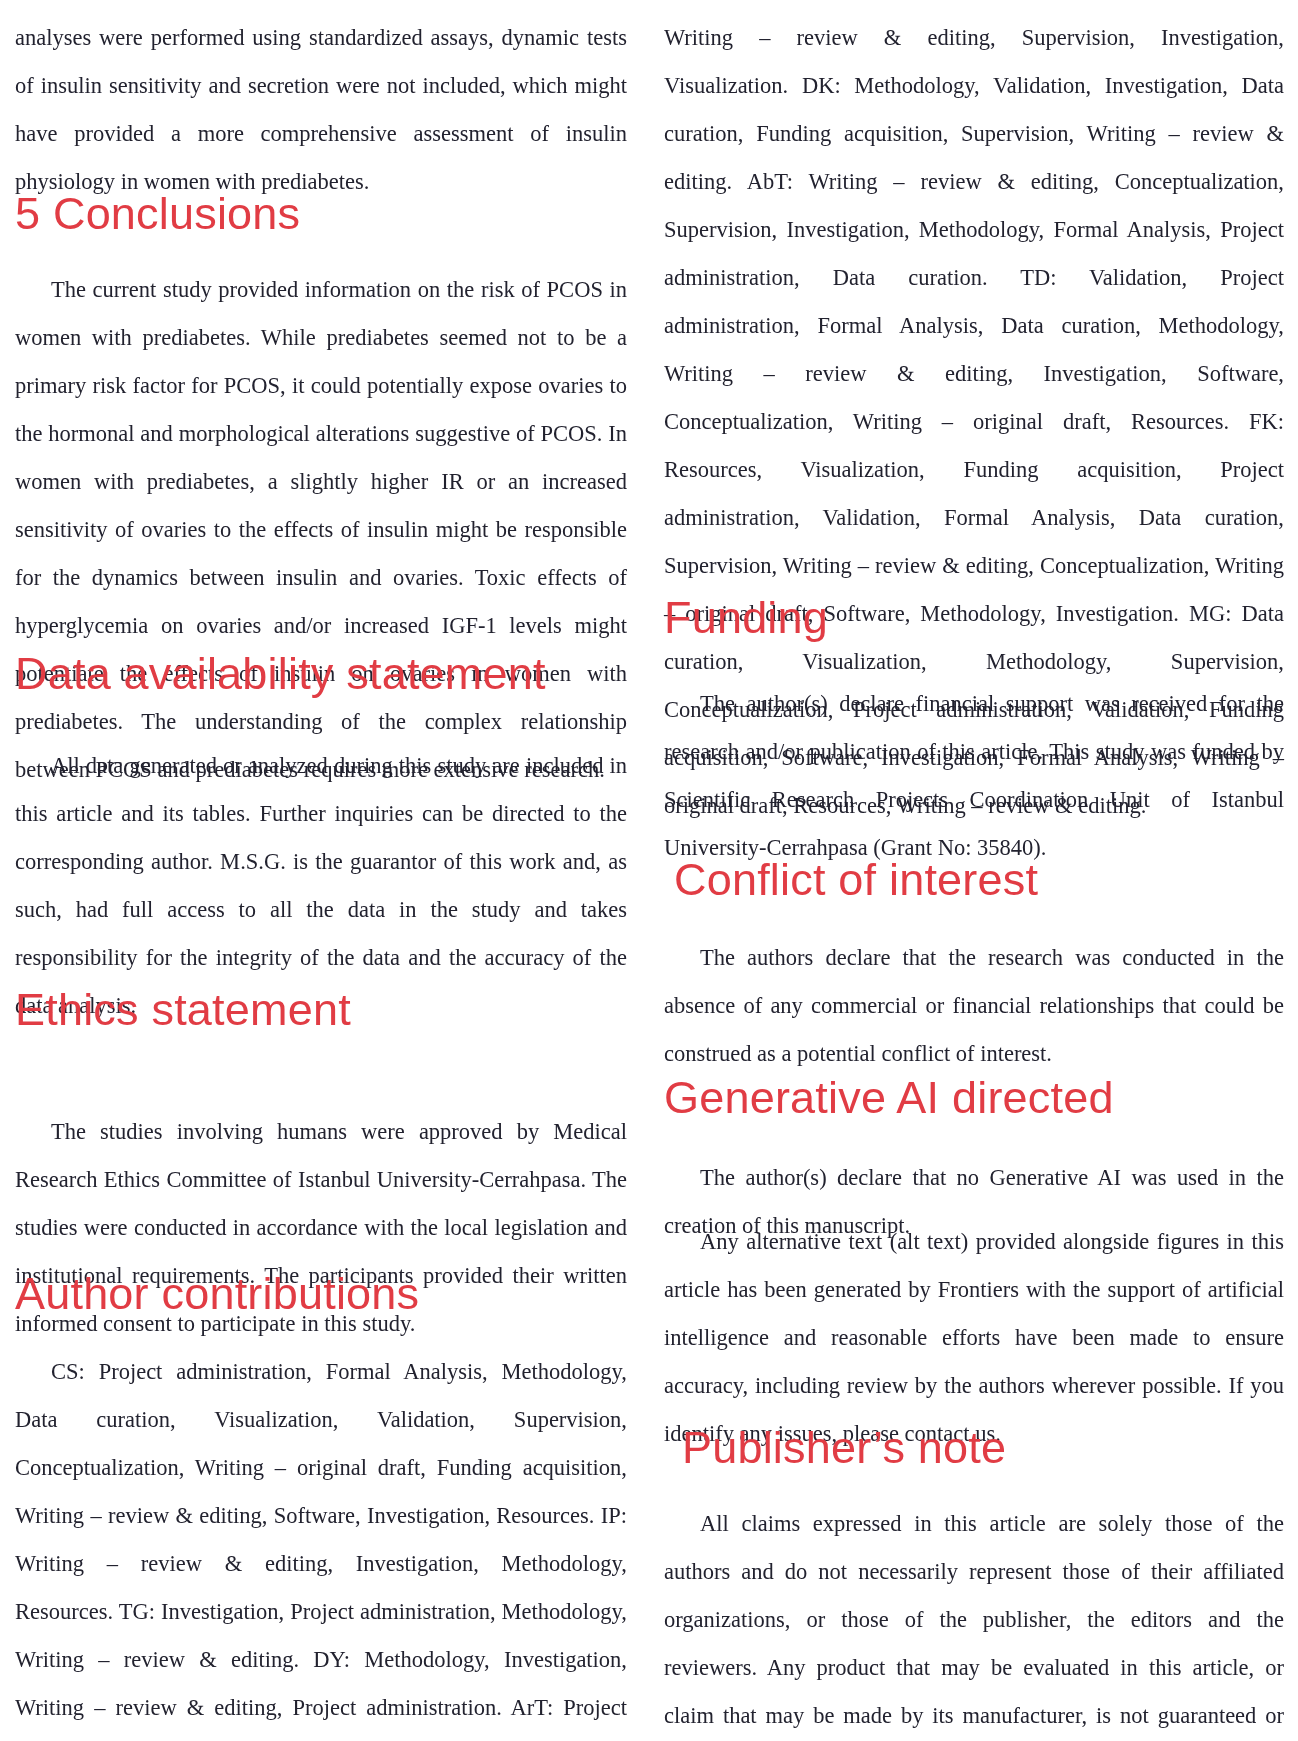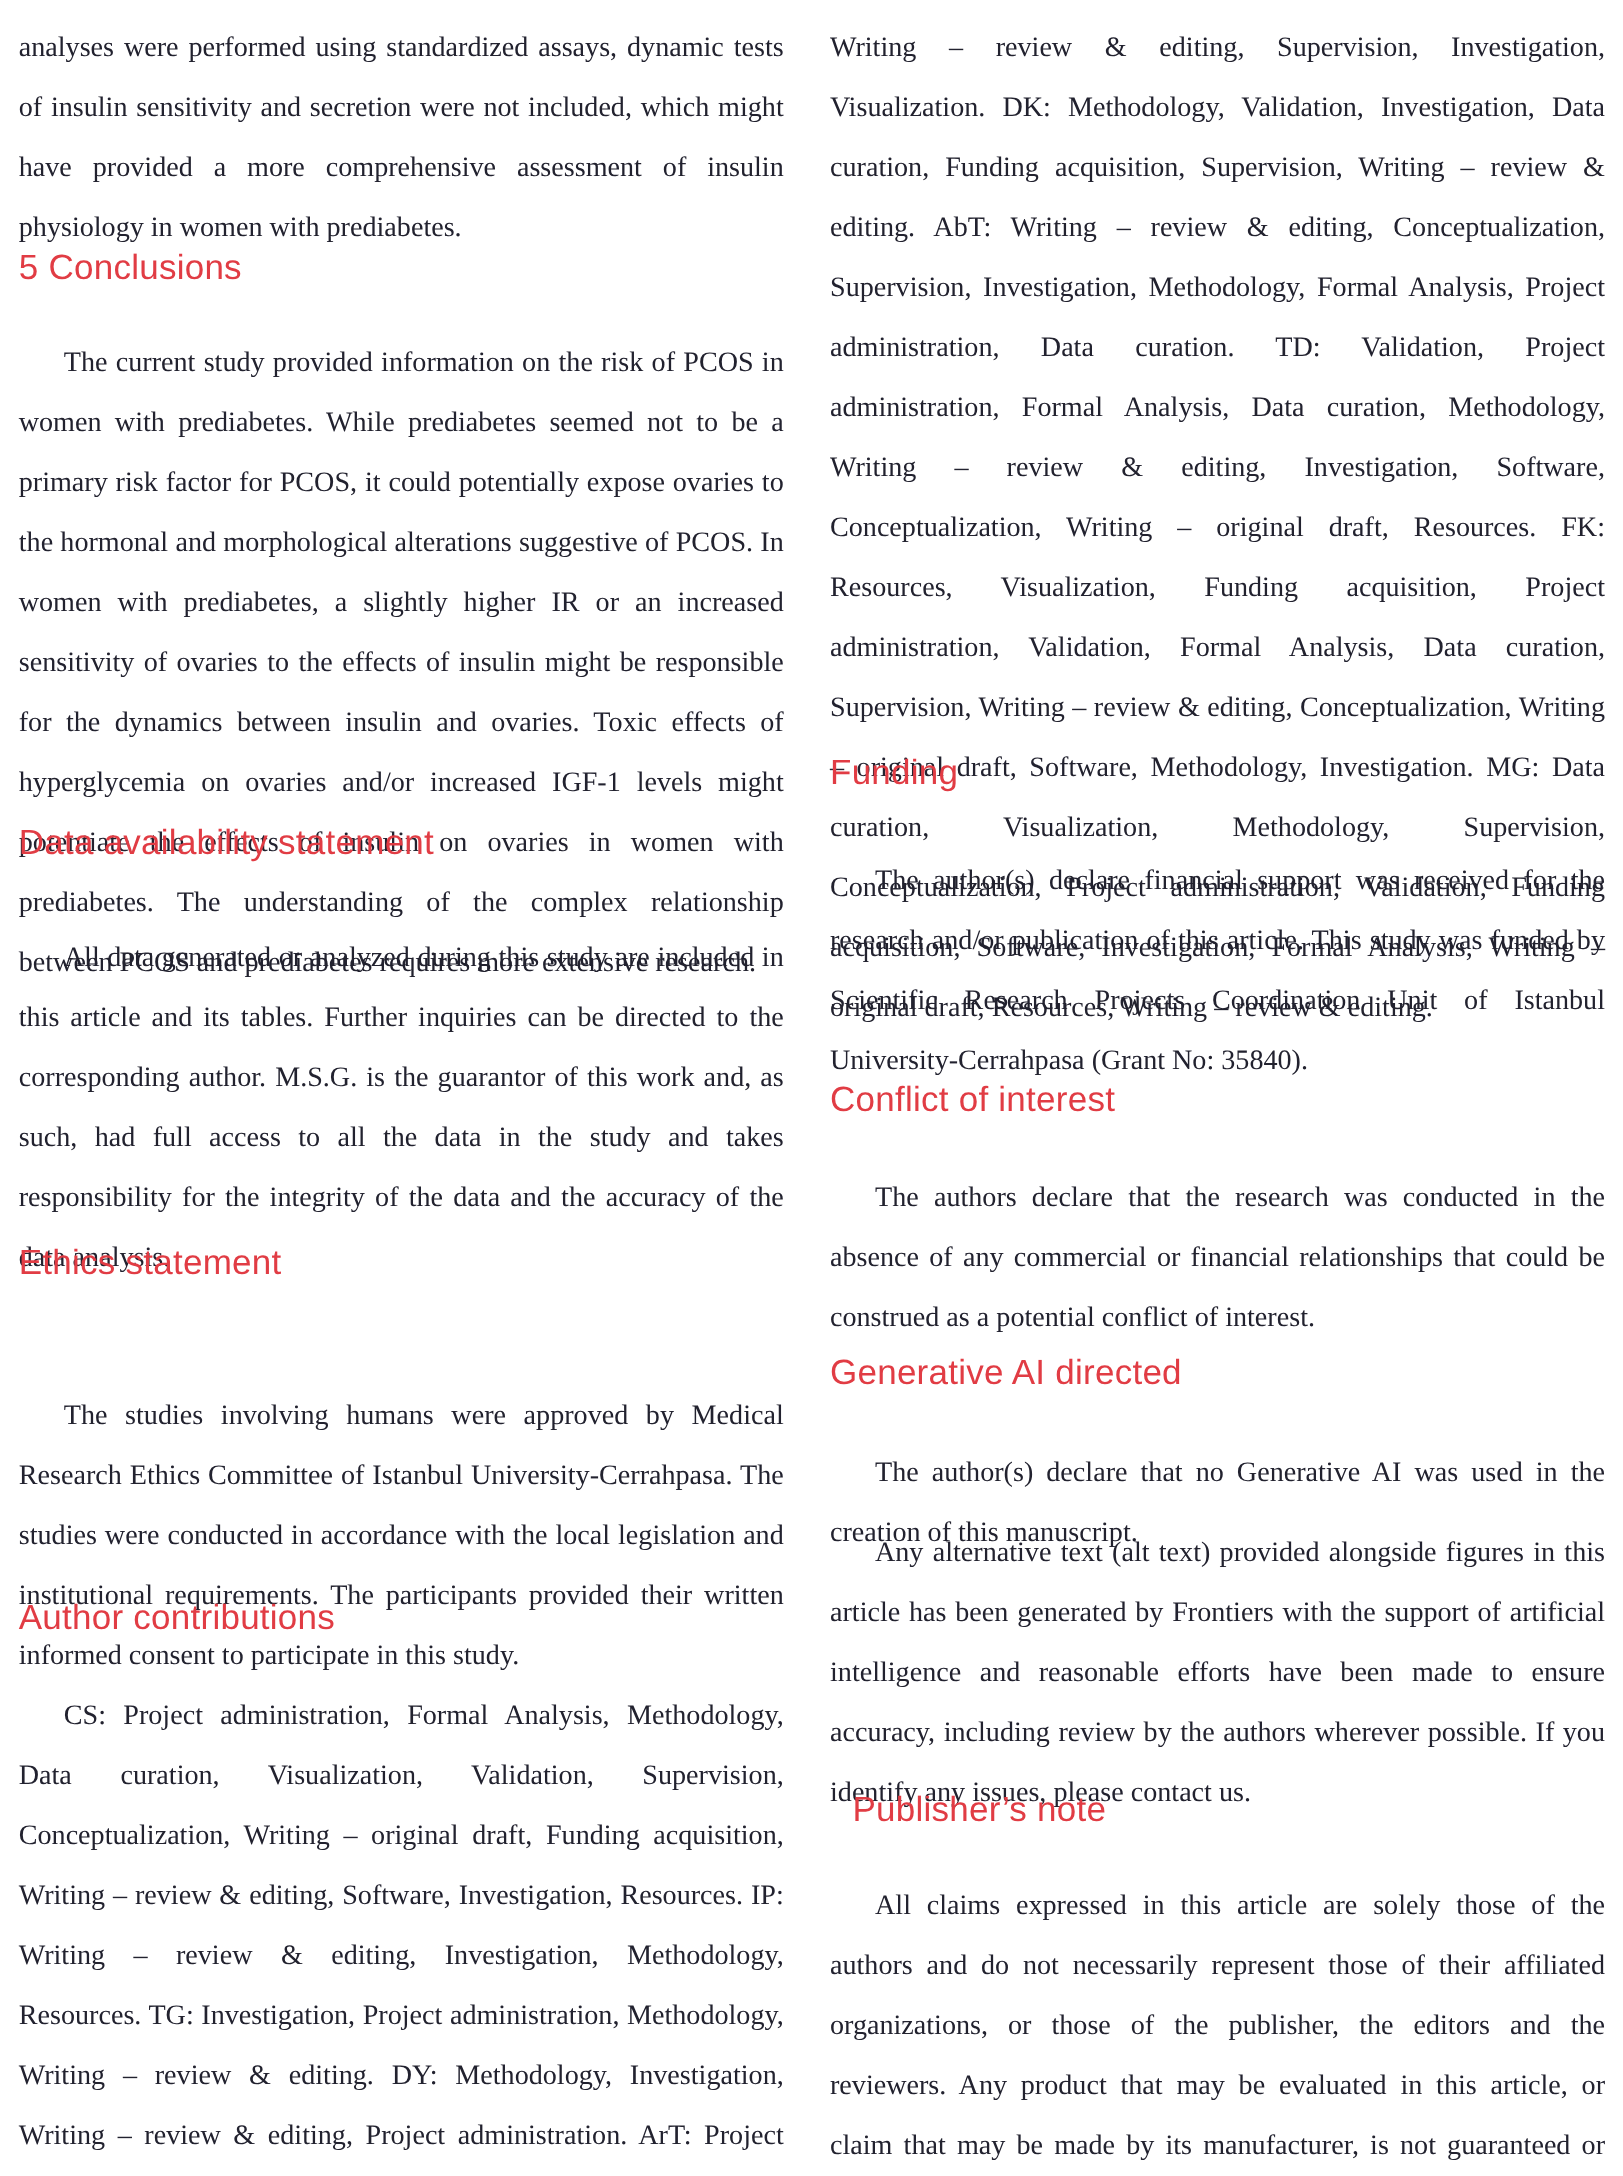--- a/index.html
+++ b/index.html
@@ -27,21 +27,21 @@
     text-align: justify;
   }
   .indent { text-indent: 36px; }
 
   .section-heading {
     position: absolute;
     left: 0;
     width: 100%;
     margin: 0;
     font-family: "Liberation Sans", "DejaVu Sans", sans-serif;
-    font-size: 28px;
+    font-size: 45px;
     line-height: 44px;
     font-weight: normal;
     letter-spacing: 0.2px;
     color: #e13c44;
   }
 </style>
 </head>
 <body>
 
 <div class="page">
@@ -66,21 +66,21 @@
     <p class="para indent" style="top: 1348px;">CS: Project administration, Formal Analysis, Methodology, Data curation, Visualization, Validation, Supervision, Conceptualization, Writing – original draft, Funding acquisition, Writing – review &amp; editing, Software, Investigation, Resources. IP: Writing – review &amp; editing, Investigation, Methodology, Resources. TG: Investigation, Project administration, Methodology, Writing – review &amp; editing. DY: Methodology, Investigation, Writing – review &amp; editing, Project administration. ArT: Project administration, Methodology, Writing – review &amp; editing, Investigation. AD: Resources, Writing – review &amp; editing, Investigation. SS: Investigation, Writing – review &amp; editing. HO: Validation,</p>
   </div>
 
   <div class="col col-right">
     <p class="para" style="top: 14px;">Writing – review &amp; editing, Supervision, Investigation, Visualization. DK: Methodology, Validation, Investigation, Data curation, Funding acquisition, Supervision, Writing – review &amp; editing. AbT: Writing – review &amp; editing, Conceptualization, Supervision, Investigation, Methodology, Formal Analysis, Project administration, Data curation. TD: Validation, Project administration, Formal Analysis, Data curation, Methodology, Writing – review &amp; editing, Investigation, Software, Conceptualization, Writing – original draft, Resources. FK: Resources, Visualization, Funding acquisition, Project administration, Validation, Formal Analysis, Data curation, Supervision, Writing – review &amp; editing, Conceptualization, Writing – original draft, Software, Methodology, Investigation. MG: Data curation, Visualization, Methodology, Supervision, Conceptualization, Project administration, Validation, Funding acquisition, Software, Investigation, Formal Analysis, Writing – original draft, Resources, Writing – review &amp; editing.</p>
 
     <h2 class="section-heading" style="top: 596px;">Funding</h2>
 
     <p class="para indent" style="top: 680px;">The author(s) declare financial support was received for the research and/or publication of this article. This study was funded by Scientific Research Projects Coordination Unit of Istanbul University-Cerrahpasa (Grant No: 35840).</p>
 
-    <h2 class="section-heading" style="top: 858px;">Conflict of interest</h2>
+    <h2 class="section-heading" style="top: 858px; margin-left: 10px;">Conflict of interest</h2>
 
     <p class="para indent" style="top: 934px;">The authors declare that the research was conducted in the absence of any commercial or financial relationships that could be construed as a potential conflict of interest.</p>
 
     <h2 class="section-heading" style="top: 1076px;">Generative AI directed</h2>
 
     <p class="para indent" style="top: 1154px;">The author(s) declare that no Generative AI was used in the creation of this manuscript.</p>
 
     <p class="para indent" style="top: 1218px;">Any alternative text (alt text) provided alongside figures in this article has been generated by Frontiers with the support of artificial intelligence and reasonable efforts have been made to ensure accuracy, including review by the authors wherever possible. If you identify any issues, please contact us.</p>
 
     <h2 class="section-heading" style="top: 1426px; margin-left: 18px;">Publisher’s note</h2>

